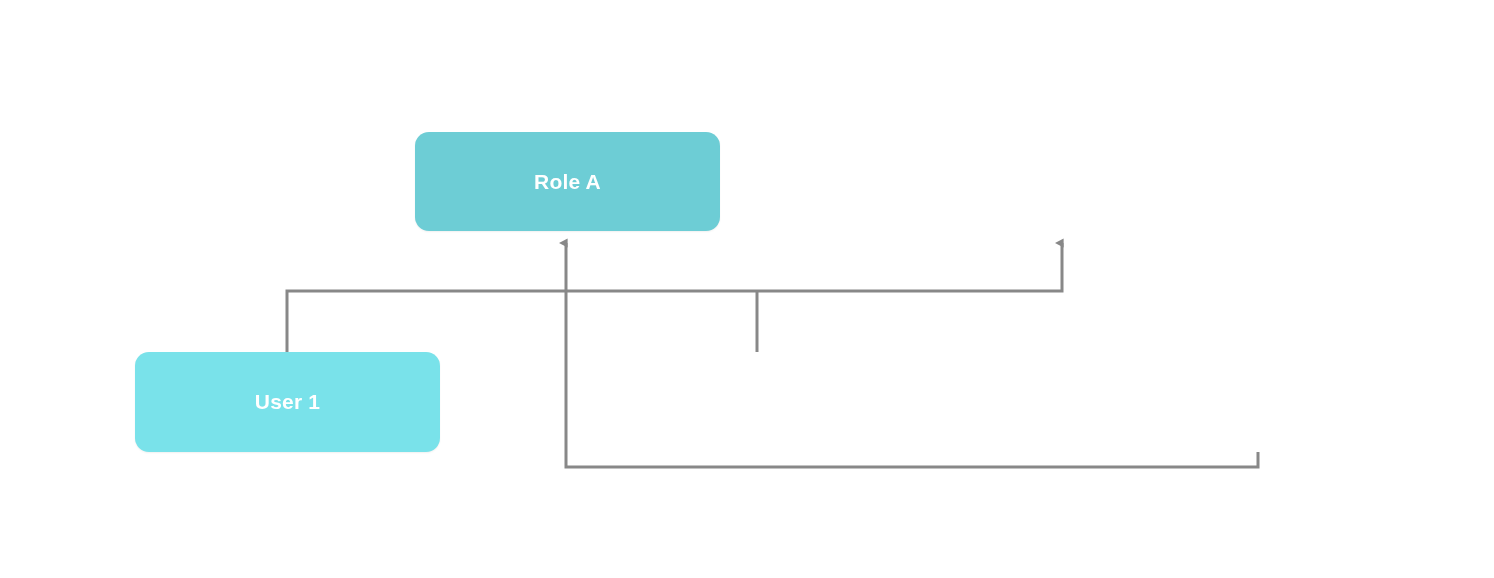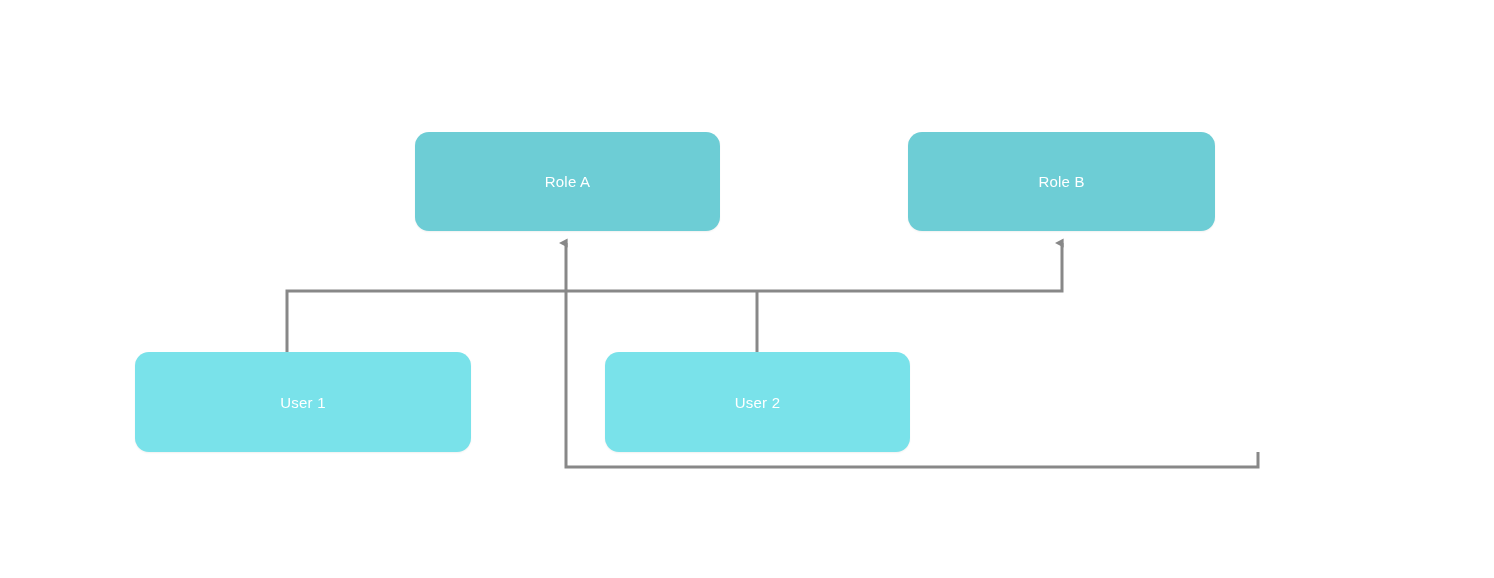--- a/index.html
+++ b/index.html
@@ -25,22 +25,22 @@
     height: 578px;
   }
   .node {
     position: absolute;
     display: flex;
     align-items: center;
     justify-content: center;
     border-radius: 14px;
     box-sizing: border-box;
     color: #ffffff;
-    font-size: 15px;
-    font-weight: 400;
+    font-size: 21px;
+    font-weight: 700;
     letter-spacing: 0.2px;
     text-align: center;
     user-select: none;
     box-shadow: 0 1px 2px rgba(0,0,0,0.06);
     z-index: 2;
   }
   .node-role {
     background: #6DCDD5;
   }
   .node-user {
@@ -66,26 +66,20 @@
 
     <path d="M 757 352 L 757 291" fill="none" stroke="#888888" stroke-width="3" stroke-linecap="butt" stroke-linejoin="miter"></path>
 
     <path d="M 1258 452 L 1258 467 L 566 467 L 566 243" fill="none" stroke="#888888" stroke-width="3" stroke-linecap="butt" stroke-linejoin="miter" marker-end="url(#arrowhead)"></path>
   </svg>
 
   <div class="node node-role" style="left:415px; top:132px; width:305px; height:99px;">
     <span class="node-label">Role A</span>
   </div>
 
-  <div class="node node-role" style="left:908px; top:132px; width:307px; height:99px;">
-    <span class="node-label">Role B</span>
-  </div>
 
-  <div class="node node-user" style="left:135px; top:352px; width:336px; height:100px;">
+  <div class="node node-user" style="left:135px; top:352px; width:305px; height:100px;">
     <span class="node-label">User 1</span>
   </div>
 
-  <div class="node node-user" style="left:605px; top:352px; width:305px; height:100px;">
-    <span class="node-label">User 2</span>
-  </div>
 
 
 </div>
 
 </body></html>

